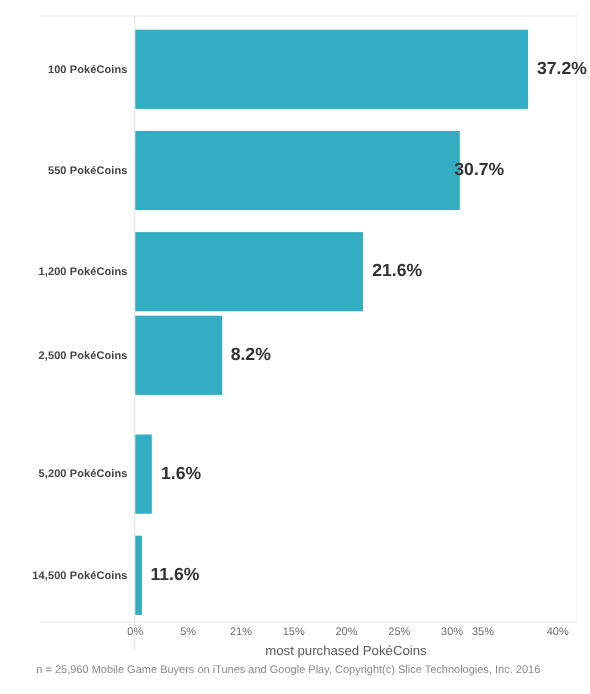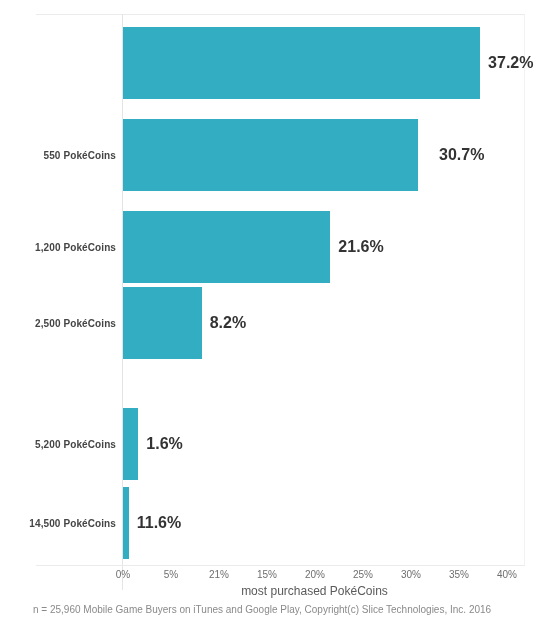--- a/index.html
+++ b/index.html
@@ -148,58 +148,59 @@
 <body>
 
 <div id="chart-figure">
 
   <div id="plot-frame"></div>
   <div id="baseline-axis"></div>
   <div id="x-axis-line"></div>
 
   <div id="bars-layer">
       <div class="bar-row" style="top: 27px;">
+        <div class="cat-label">100 PokéCoins</div>
         <div class="bar" style="width: 357.12px; background: rgb(50, 173, 193);"></div>
         <div class="bar-value" style="left: 488.12px;">37.2%</div>
       </div>
       <div class="bar-row" style="top: 119px;">
         <div class="cat-label">550 PokéCoins</div>
         <div class="bar" style="width: 294.72px; background: rgb(50, 173, 193);"></div>
-        <div class="bar-value" style="left: 439px;">30.7%</div>
+        <div class="bar-value" style="left: 413px;">30.7%</div>
       </div>
       <div class="bar-row" style="top: 211px;">
         <div class="cat-label">1,200 PokéCoins</div>
         <div class="bar" style="width: 207.36px; background: rgb(50, 173, 193);"></div>
         <div class="bar-value" style="left: 338.36px;">21.6%</div>
       </div>
       <div class="bar-row" style="top: 287px;">
         <div class="cat-label">2,500 PokéCoins</div>
         <div class="bar" style="width: 78.72px; background: rgb(50, 173, 193);"></div>
         <div class="bar-value" style="left: 209.72px;">8.2%</div>
       </div>
-      <div class="bar-row" style="top: 408px;">
+      <div class="bar-row" style="top: 395px;">
         <div class="cat-label">5,200 PokéCoins</div>
         <div class="bar" style="width: 15.36px; background: rgb(50, 173, 193);"></div>
         <div class="bar-value" style="left: 146.36px;">1.6%</div>
       </div>
       <div class="bar-row" style="top: 487px;">
         <div class="cat-label">14,500 PokéCoins</div>
         <div class="bar" style="width: 5.76px; background: rgb(50, 173, 193);"></div>
         <div class="bar-value" style="left: 136.76px;">11.6%</div>
       </div>
     </div>
 
   <div id="x-ticks">
       <div class="x-tick" style="left: 123px;">0%</div>
       <div class="x-tick" style="left: 171px;">5%</div>
       <div class="x-tick" style="left: 219px;">21%</div>
       <div class="x-tick" style="left: 267px;">15%</div>
       <div class="x-tick" style="left: 315px;">20%</div>
       <div class="x-tick" style="left: 363px;">25%</div>
       <div class="x-tick" style="left: 411px;">30%</div>
-      <div class="x-tick" style="left: 459px;">35%</div>
+      <div class="x-tick" style="left: 439px;">35%</div>
       <div class="x-tick" style="left: 507px;">40%</div>
     </div>
 
   <div id="x-axis-title">most purchased PokéCoins</div>
 
   <div id="chart-footnote">n = 25,960 Mobile Game Buyers on iTunes and Google Play, Copyright(c) Slice Technologies, Inc. 2016</div>
 </div>
 
 </body></html>

